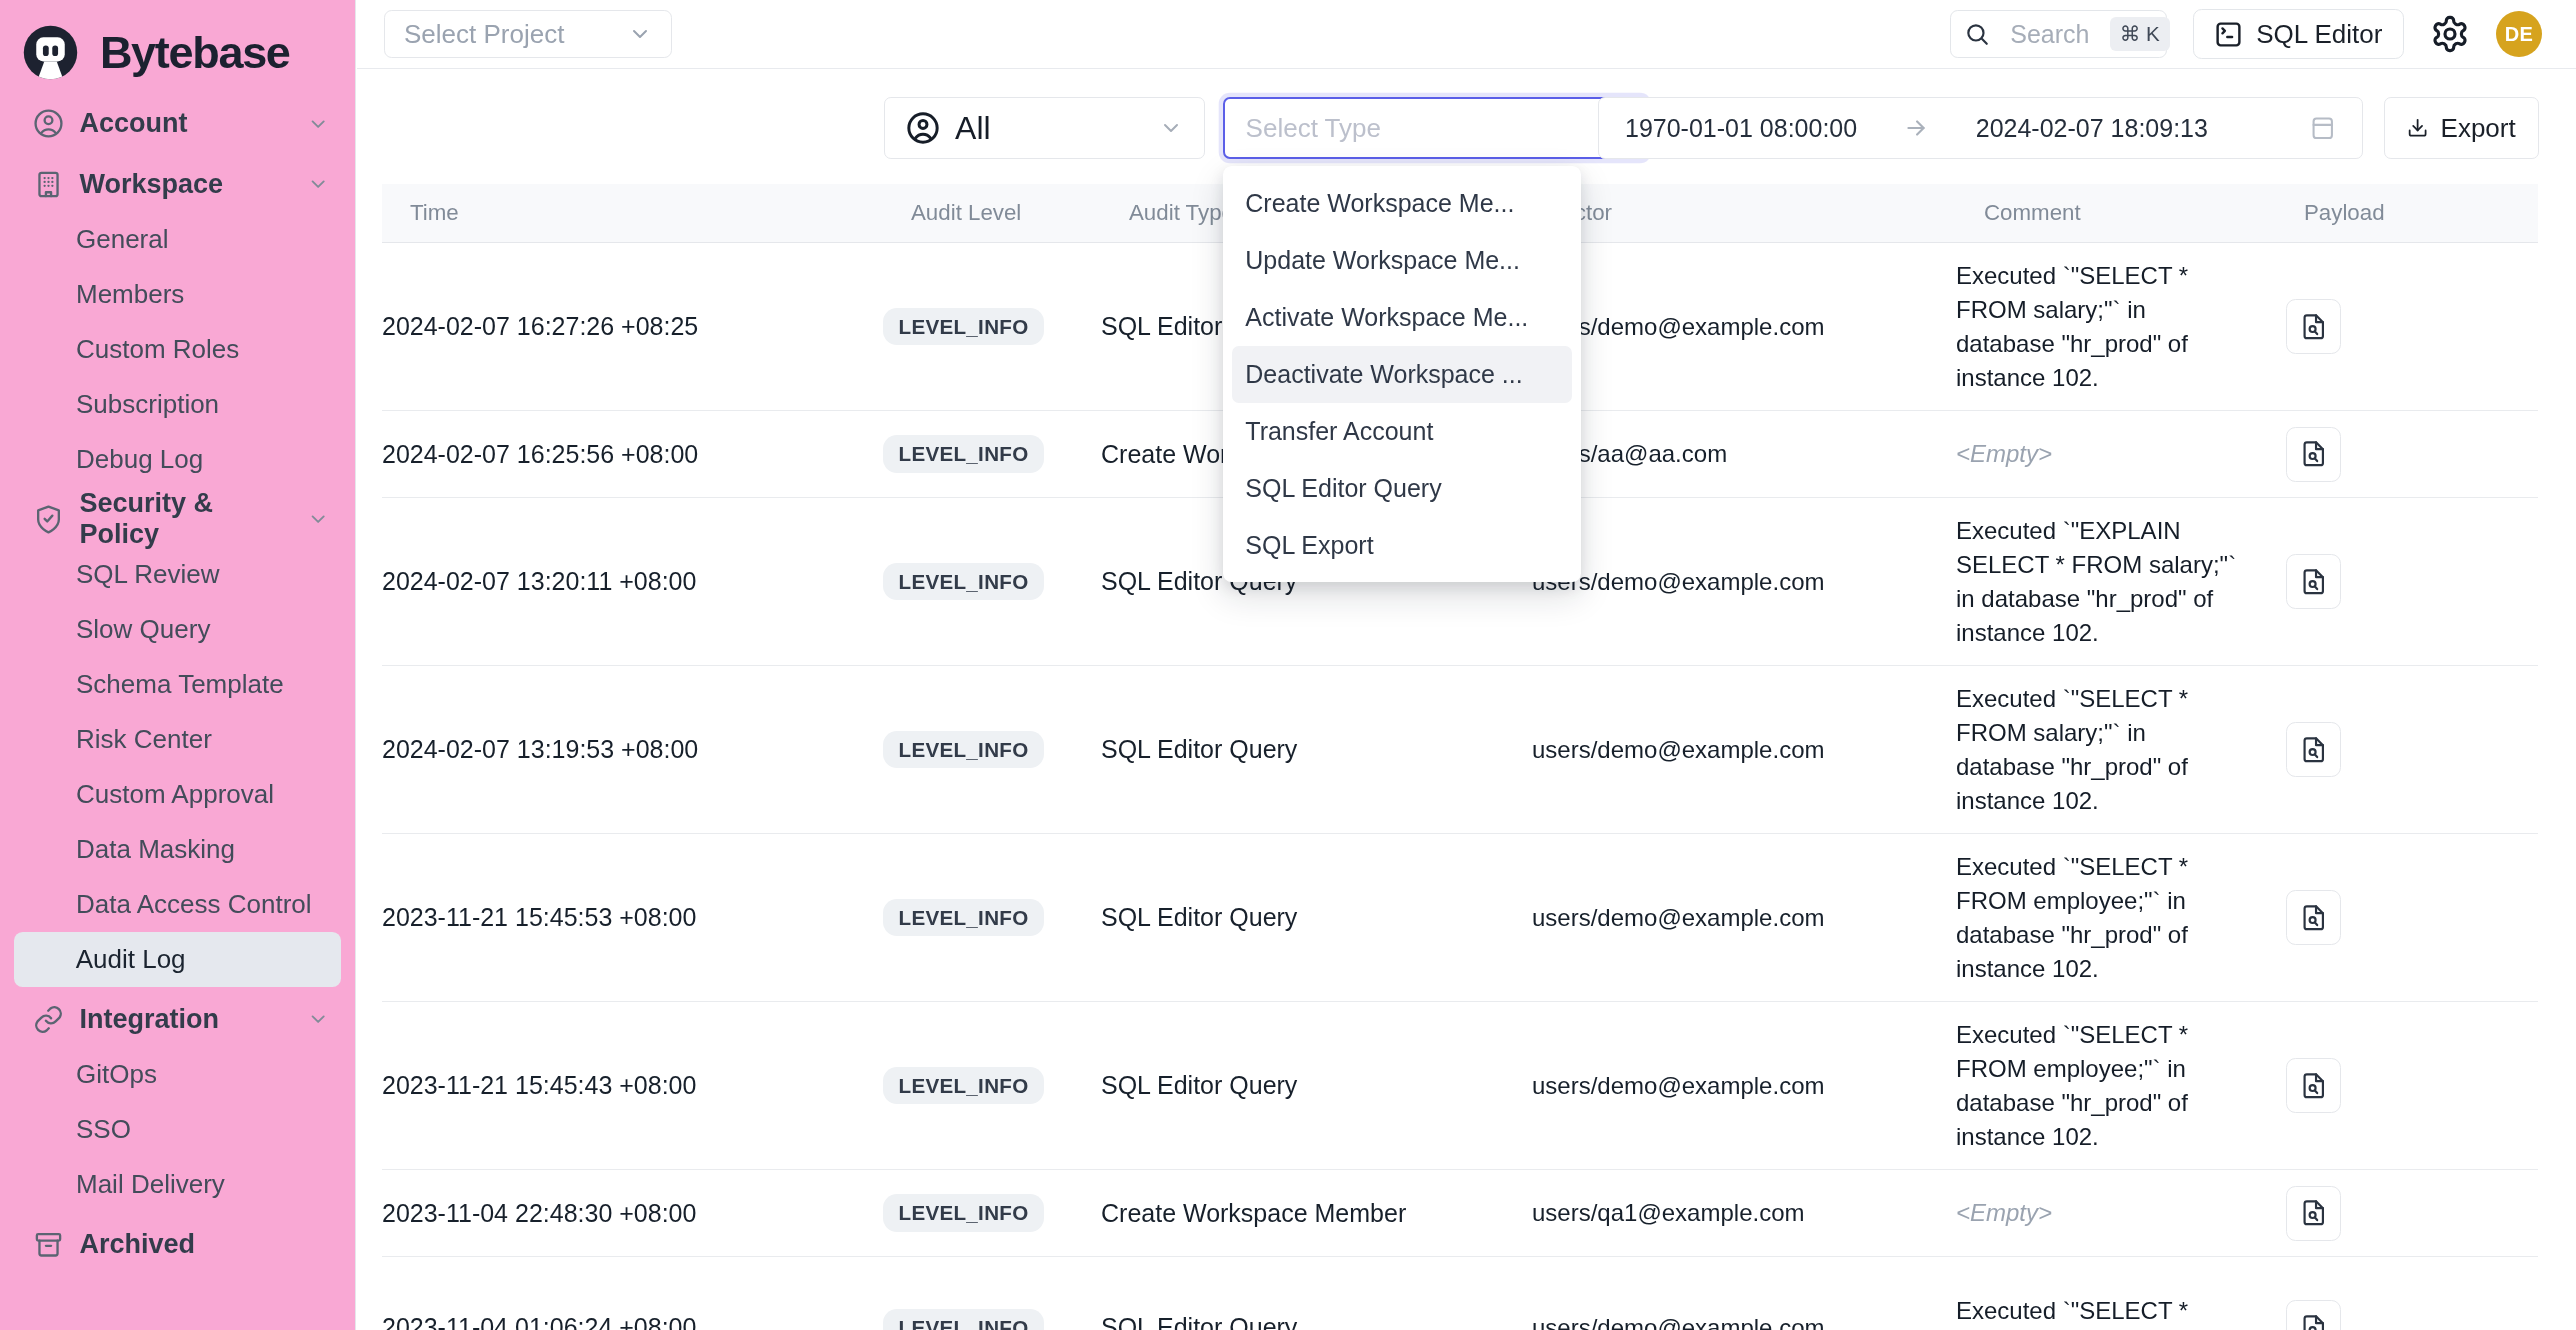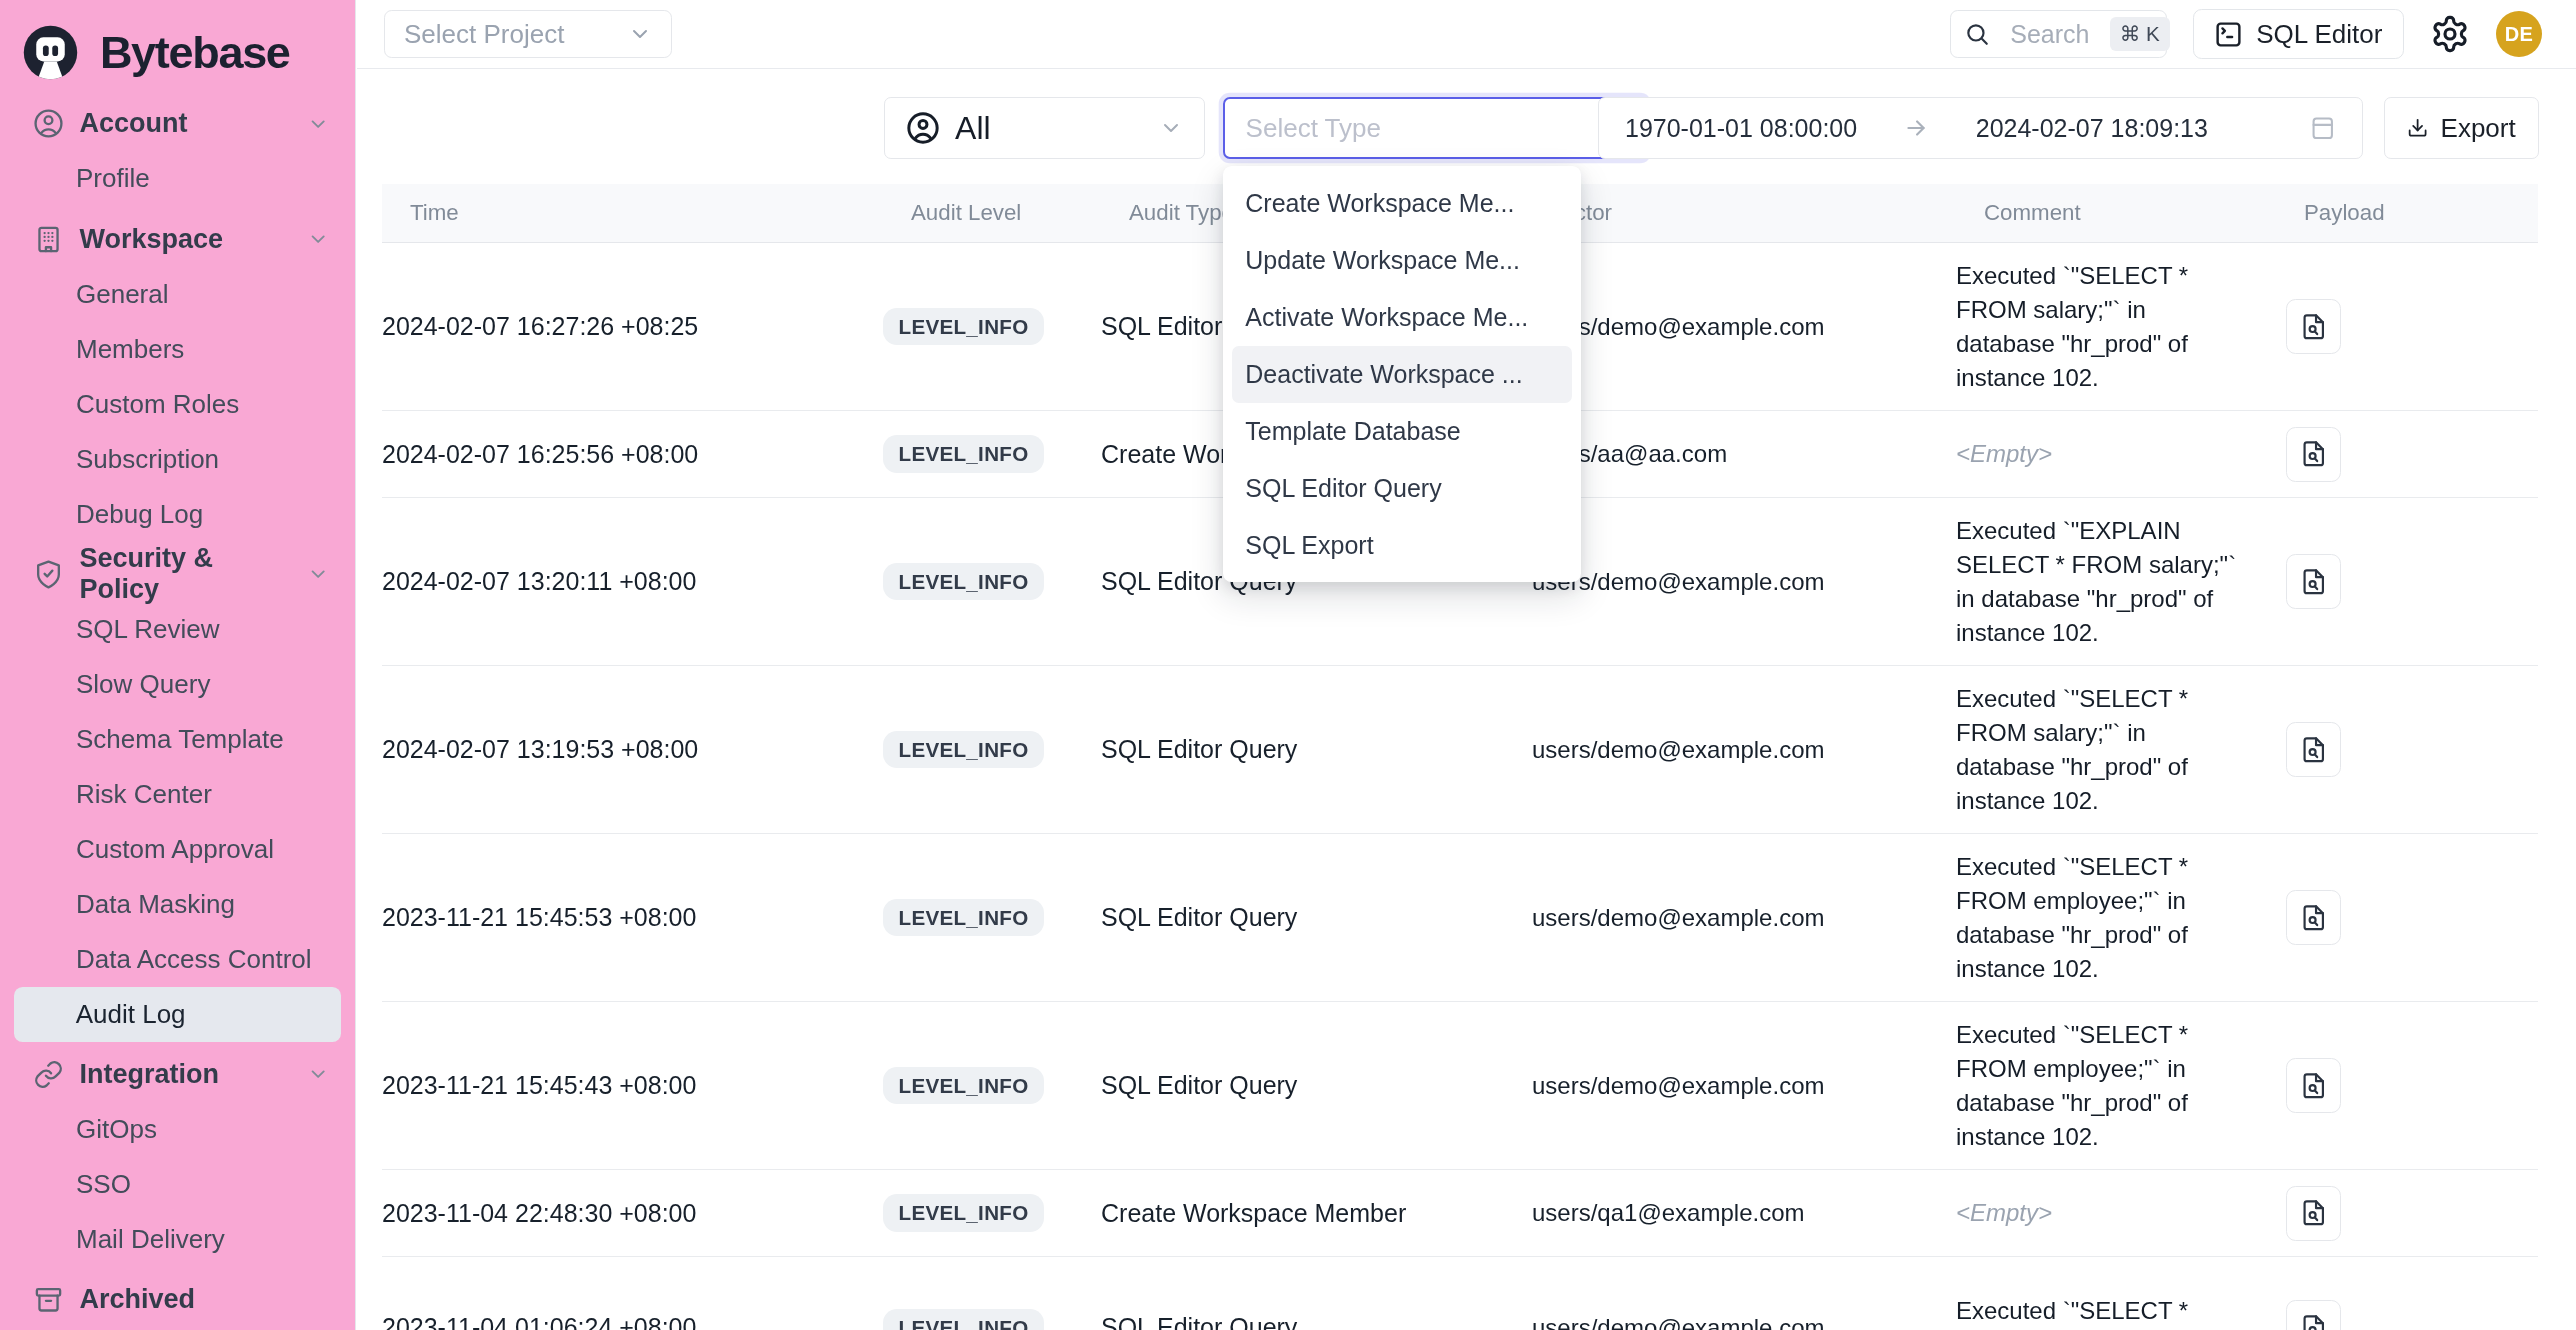--- a/index.html
+++ b/index.html
@@ -105,23 +105,20 @@
             <path d="M6.5 19.3a6.8 6.8 0 0 1 11 0"></path>
           </svg>
         </span>
       <span class="nlabel">Account</span>
       <span class="chev">
           <svg width="22.3" height="22.3" viewBox="0 0 24 24" fill="none" stroke="currentColor" stroke-width="2" stroke-linecap="round" stroke-linejoin="round">
             <path d="m6 9 6 6 6-6"></path>
           </svg>
         </span>
     </div>
-    <div class="nav-row child">
-        <span class="nlabel">Profile</span>
-      </div>
 
     <div class="nav-row section">
       <span class="nicon">
           <svg width="31" height="31" viewBox="0 0 24 24" fill="none" stroke="currentColor" stroke-width="1.8" stroke-linecap="round" stroke-linejoin="round">
             <rect x="5" y="3" width="14" height="18" rx="1.5"></rect>
             <path d="M9 7h.01M12 7h.01M15 7h.01M9 10h.01M12 10h.01M15 10h.01M9 13h.01M12 13h.01M15 13h.01"></path>
             <path d="M10 21v-3h4v3"></path>
           </svg>
         </span>
       <span class="nlabel">Workspace</span>
@@ -451,17 +448,17 @@
         </svg>
       </button>
   </div>
 </main>
 
 <div class="dropdown">
   <div class="dd-item">Create Workspace Me...</div>
   <div class="dd-item">Update Workspace Me...</div>
   <div class="dd-item">Activate Workspace Me...</div>
   <div class="dd-item active">Deactivate Workspace ...</div>
-  <div class="dd-item">Template Database</div>
+  <div class="dd-item">Transfer Account</div>
   <div class="dd-item">SQL Editor Query</div>
   <div class="dd-item">SQL Export</div>
 </div>
 
 
 </body></html>

